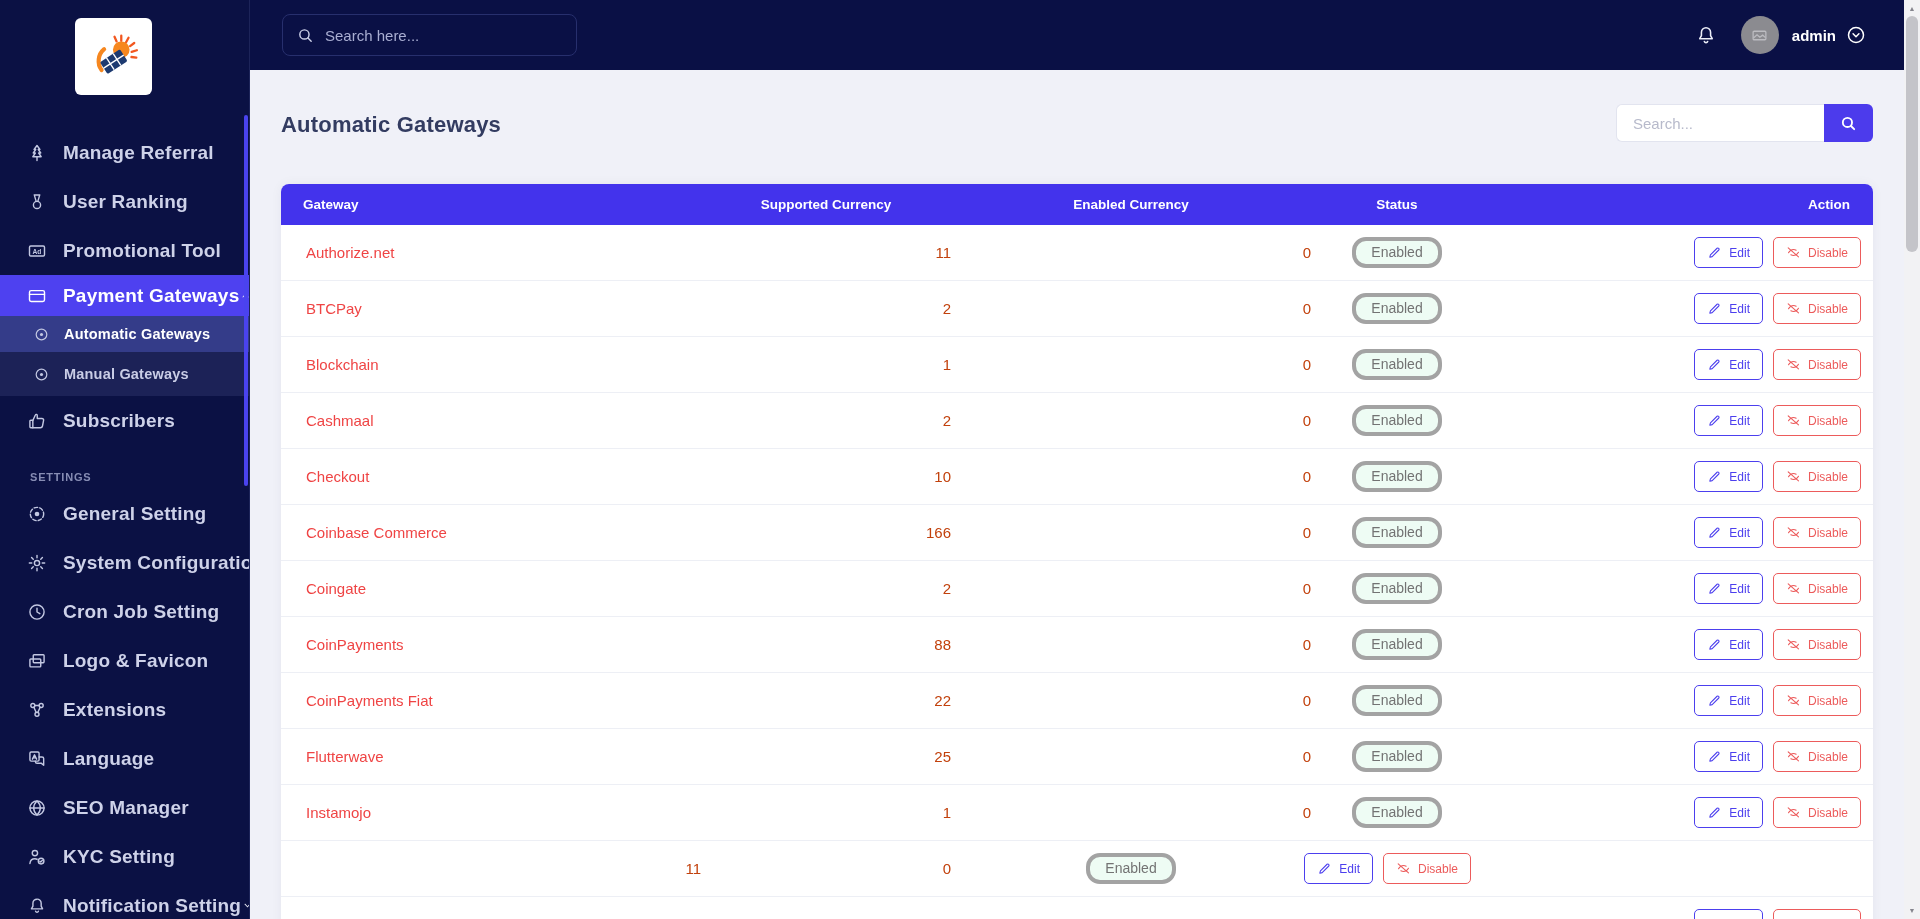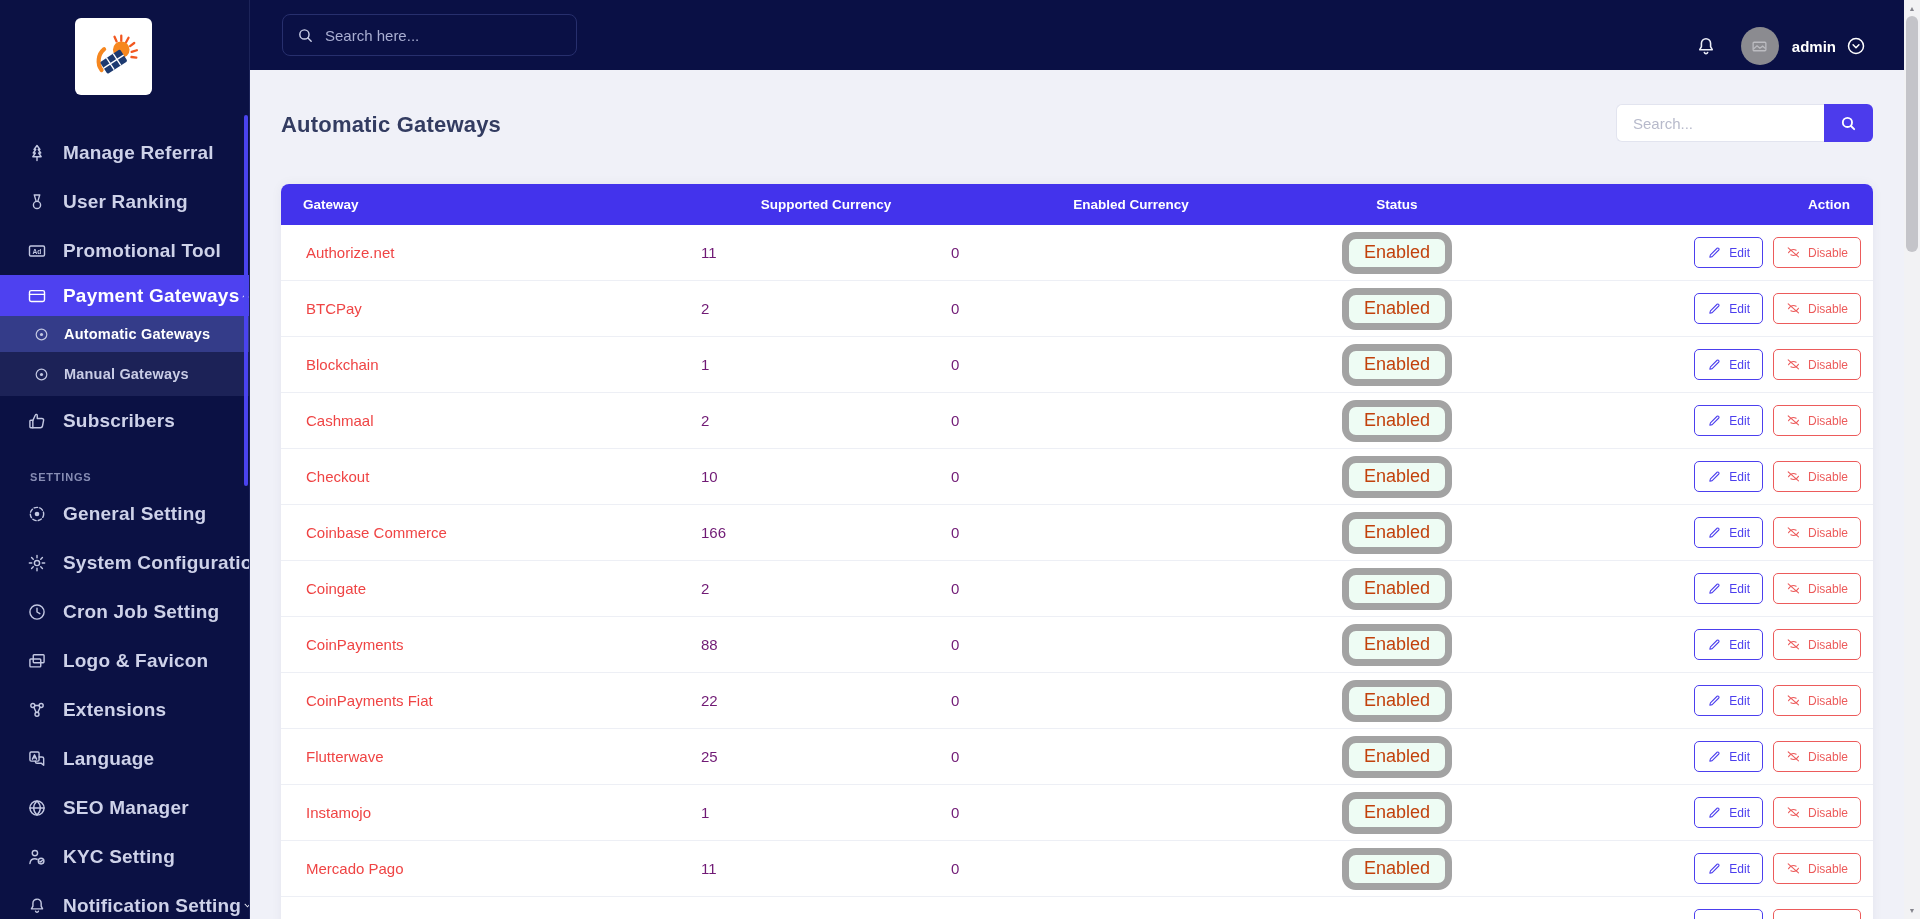--- a/index.html
+++ b/index.html
@@ -23,21 +23,21 @@
   .chev { margin-left:auto; width:13px; height:13px; color:#e8eaf6; flex:none; }
   .icn svg, .chev svg { width:100%; height:100%; display:block; }
   .side-thumb { position:absolute; right:1px; top:115px; width:4px; height:371px; background:#4a43ef; border-radius:2px; }
 
   
   .topbar { position:absolute; left:250px; top:0; right:0; height:70px; background:#0a1045; }
   .tb-search { position:absolute; left:32px; top:14px; width:295px; height:42px; border:1px solid #272f6d; border-radius:8px; display:flex; align-items:center; padding:0 14px; gap:11px; }
   .tb-search .icn { width:17px; height:17px; color:#cfd3ea; flex:none; }
   .tb-search input { background:transparent; border:none; outline:none; color:#dfe2f2; font-size:15px; width:100%; font-family:inherit; }
   .tb-search input::placeholder { color:#a9aed2; }
-  .tb-right { position:absolute; right:54px; top:11px; height:70px; display:flex; align-items:center; }
+  .tb-right { position:absolute; right:54px; top:0; height:70px; display:flex; align-items:center; }
   .bell { width:22px; height:23px; color:#eceef8; margin-right:24px; cursor:pointer; }
   .bell svg { width:100%; height:100%; }
   .avatar { width:38px; height:38px; border-radius:50%; background:#8b8b90; display:flex; align-items:center; justify-content:center; color:#bcbcc1; margin-right:13px; cursor:pointer; }
   .avatar svg { width:17px; height:17px; }
   .uname { color:#fff; font-weight:700; font-size:15px; margin-right:10px; cursor:pointer; }
   .chev-circle { width:20px; height:20px; color:#fff; cursor:pointer; }
   .chev-circle svg { width:100%; height:100%; }
 
   
   .main { position:absolute; left:250px; top:70px; right:0; height:849px; background:#f0f1f8; overflow:hidden; }
@@ -49,24 +49,24 @@
   .search-wrap button svg { width:17px; height:17px; }
 
   .card { position:absolute; left:31px; right:47px; top:114px; border-radius:8px 8px 0 0; box-shadow:0 0 12px rgba(30,30,80,.05); background:#fff; }
   .thead, .trow { display:grid; grid-template-columns:420px 250px 360px 172px 1fr; align-items:center; }
   .thead { height:41px; background:#4333ec; border-radius:8px 8px 0 0; color:#fff; font-size:13.5px; font-weight:700; }
   .thead .h-name { padding-left:22px; }
   .thead .h-center { text-align:center; }
   .thead .h-action { text-align:right; padding-right:23px; }
   .trow { height:56px; background:#fff; border-bottom:1px solid #edeff5; font-size:15px; }
   .c-name { padding-left:25px; color:#ef4444; font-weight:500; }
-  .c-num { text-align:left; color:#701a75; }
+  .c-num { text-align:right; color:#c2410c; }
   .c-status { display:flex; justify-content:center; }
   .c-action { display:flex; justify-content:flex-end; gap:10px; padding-right:12px; }
-  .badge { border:7px solid #a3a3a3; color:#c2410c; background:#eefcf4; font-size:18px; padding:3px 15px 4px; border-radius:14px; }
+  .badge { border:4px solid #a3a3a3; color:#737373; background:#eefcf4; font-size:14px; padding:3px 15px 4px; border-radius:14px; }
   .btn { display:inline-flex; align-items:center; gap:7px; height:31px; padding:0 12px; border-radius:5px; background:#fff; font-size:12px; cursor:pointer; font-family:inherit; }
   .btn .icn { width:15px; height:15px; }
   .btn-edit { border:1px solid #4c3fee; color:#4c3fee; }
   .btn-disable { border:1px solid #ec5b5b; color:#ec5b5b; }
 
   
   .pg-scroll { position:absolute; right:0; top:0; width:16px; height:919px; background:#f2f2f4; z-index:50; }
   .pg-arrow { position:absolute; left:0; width:16px; text-align:center; font-size:7px; color:#85858d; cursor:pointer; }
   .pg-arrow.up { top:5px; }
   .pg-arrow.down { bottom:5px; }
@@ -605,21 +605,20 @@
                 <svg viewBox="0 0 24 24" fill="none" stroke="currentColor" stroke-width="1.7" stroke-linecap="round" stroke-linejoin="round">
                   <path d="M3.5 4.5 20 19"></path>
                   <path d="M4 12.5s3-5.3 8-5.3c1.6 0 3 .5 4.2 1.2M20 11.5s-3 5.3-8 5.3c-1.6 0-3-.5-4.2-1.2"></path>
                 </svg>
               </span>
               <span>Disable</span>
             </button>
           </span>
         </div>
         <div class="trow">
-          <span class="c-name">Mercado Pago</span>
           <span class="c-num">11</span>
           <span class="c-num">0</span>
           <span class="c-status">
             <span class="badge">Enabled</span>
           </span>
           <span class="c-action">
             <button class="btn btn-edit">
               <span class="icn">
                 <svg viewBox="0 0 24 24" fill="none" stroke="currentColor" stroke-width="1.7" stroke-linecap="round" stroke-linejoin="round">
                   <path d="M4.5 19.5l1-3.8L16.1 5.2a2 2 0 0 1 2.8 2.8L8.3 18.6l-3.8.9Z"></path>

